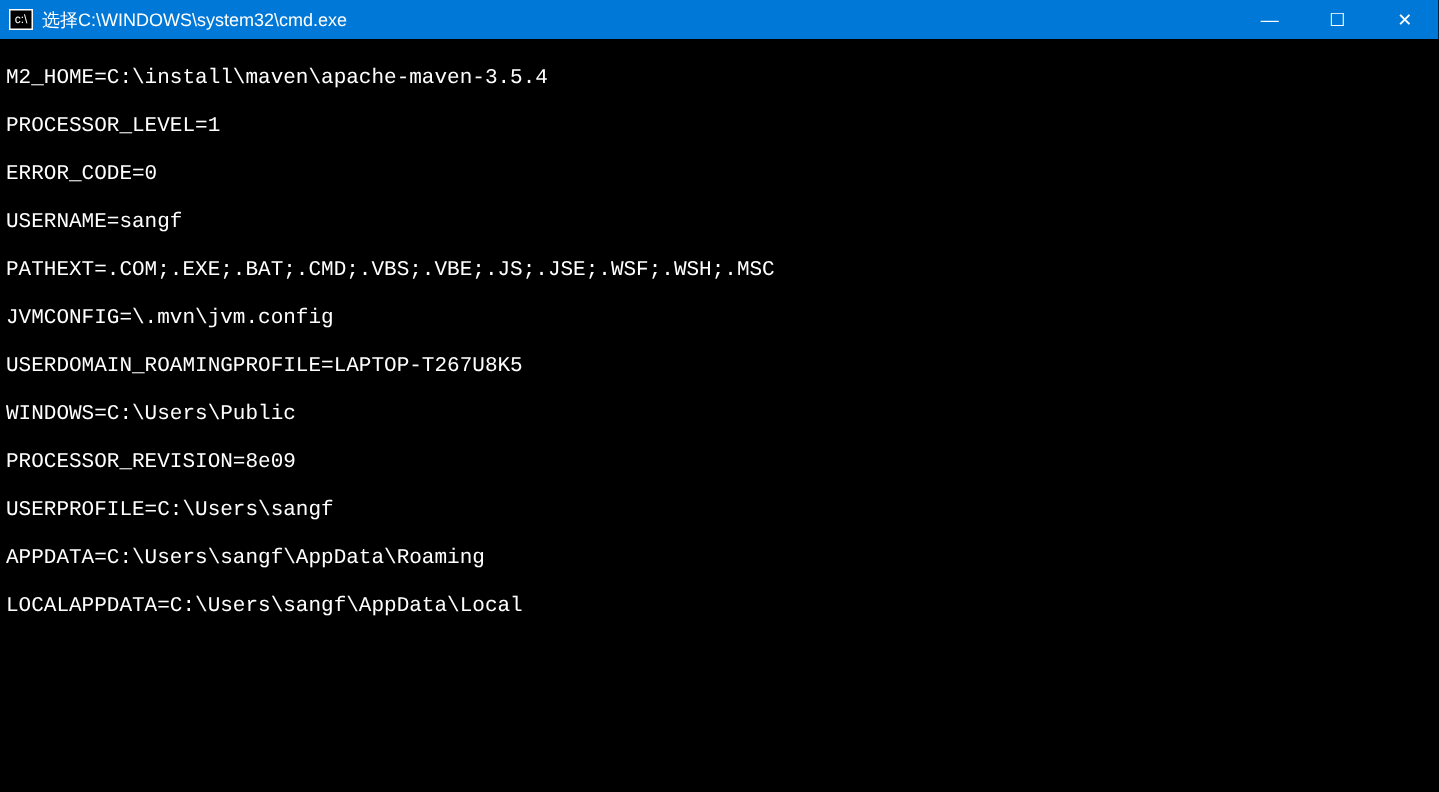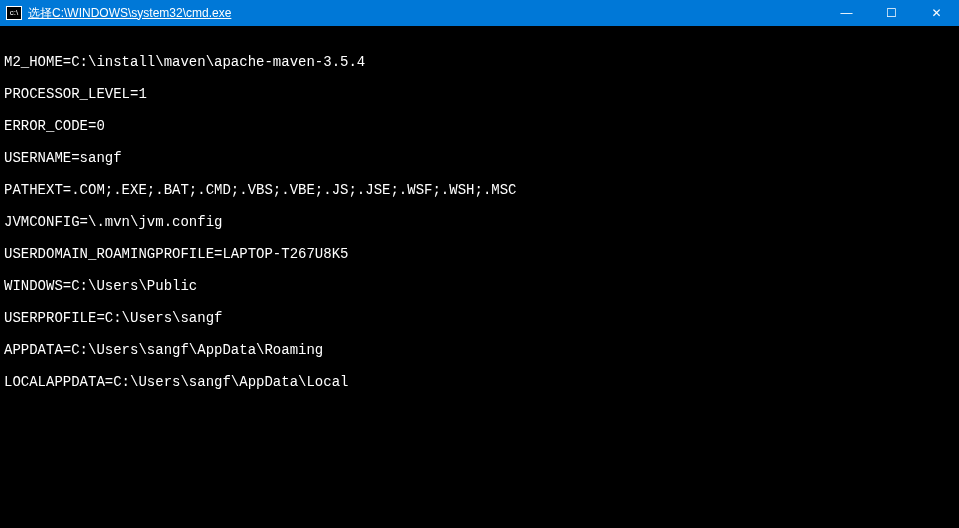--- a/index.html
+++ b/index.html
@@ -37,21 +37,20 @@
       border: 1px solid #fff;
       font-size: 8px;
       color: #fff;
       display: flex;
       align-items: center;
       justify-content: center;
       line-height: 1;
     }
     .titlebar-title {
       white-space: nowrap;
-      text-decoration: underline;
     }
     .titlebar-controls {
       display: flex;
       height: 100%;
     }
     .titlebar-btn {
       width: 45px;
       height: 100%;
       display: flex;
       align-items: center;
@@ -60,21 +59,21 @@
       font-size: 12px;
     }
     .titlebar-btn.close {
       background: transparent;
     }
     .terminal {
       background: #000;
       color: #fff;
       font-size: 14px;
       line-height: 16px;
-      padding: 12px 4px;
+      padding: 2px 4px;
       height: calc(100% - 26px);
       font-family: "SimSun", "NSimSun", "Courier New", monospace;
       white-space: pre;
       letter-spacing: 0;
     }
     .line {
       display: block;
     }
   </style>
 </head>
@@ -94,20 +93,21 @@
 
 <div class="terminal">
 <span class="line">M2_HOME=C:\install\maven\apache-maven-3.5.4</span>
 <span class="line">PROCESSOR_LEVEL=1</span>
 <span class="line">ERROR_CODE=0</span>
 <span class="line">USERNAME=sangf</span>
 <span class="line">PATHEXT=.COM;.EXE;.BAT;.CMD;.VBS;.VBE;.JS;.JSE;.WSF;.WSH;.MSC</span>
 <span class="line">JVMCONFIG=\.mvn\jvm.config</span>
 <span class="line">USERDOMAIN_ROAMINGPROFILE=LAPTOP-T267U8K5</span>
 <span class="line">WINDOWS=C:\Users\Public</span>
+<span class="line">PROCESSOR_REVISION=8e09</span>
 <span class="line">USERPROFILE=C:\Users\sangf</span>
 <span class="line">APPDATA=C:\Users\sangf\AppData\Roaming</span>
 <span class="line">LOCALAPPDATA=C:\Users\sangf\AppData\Local</span>
 
 
 
 
 
 
 

